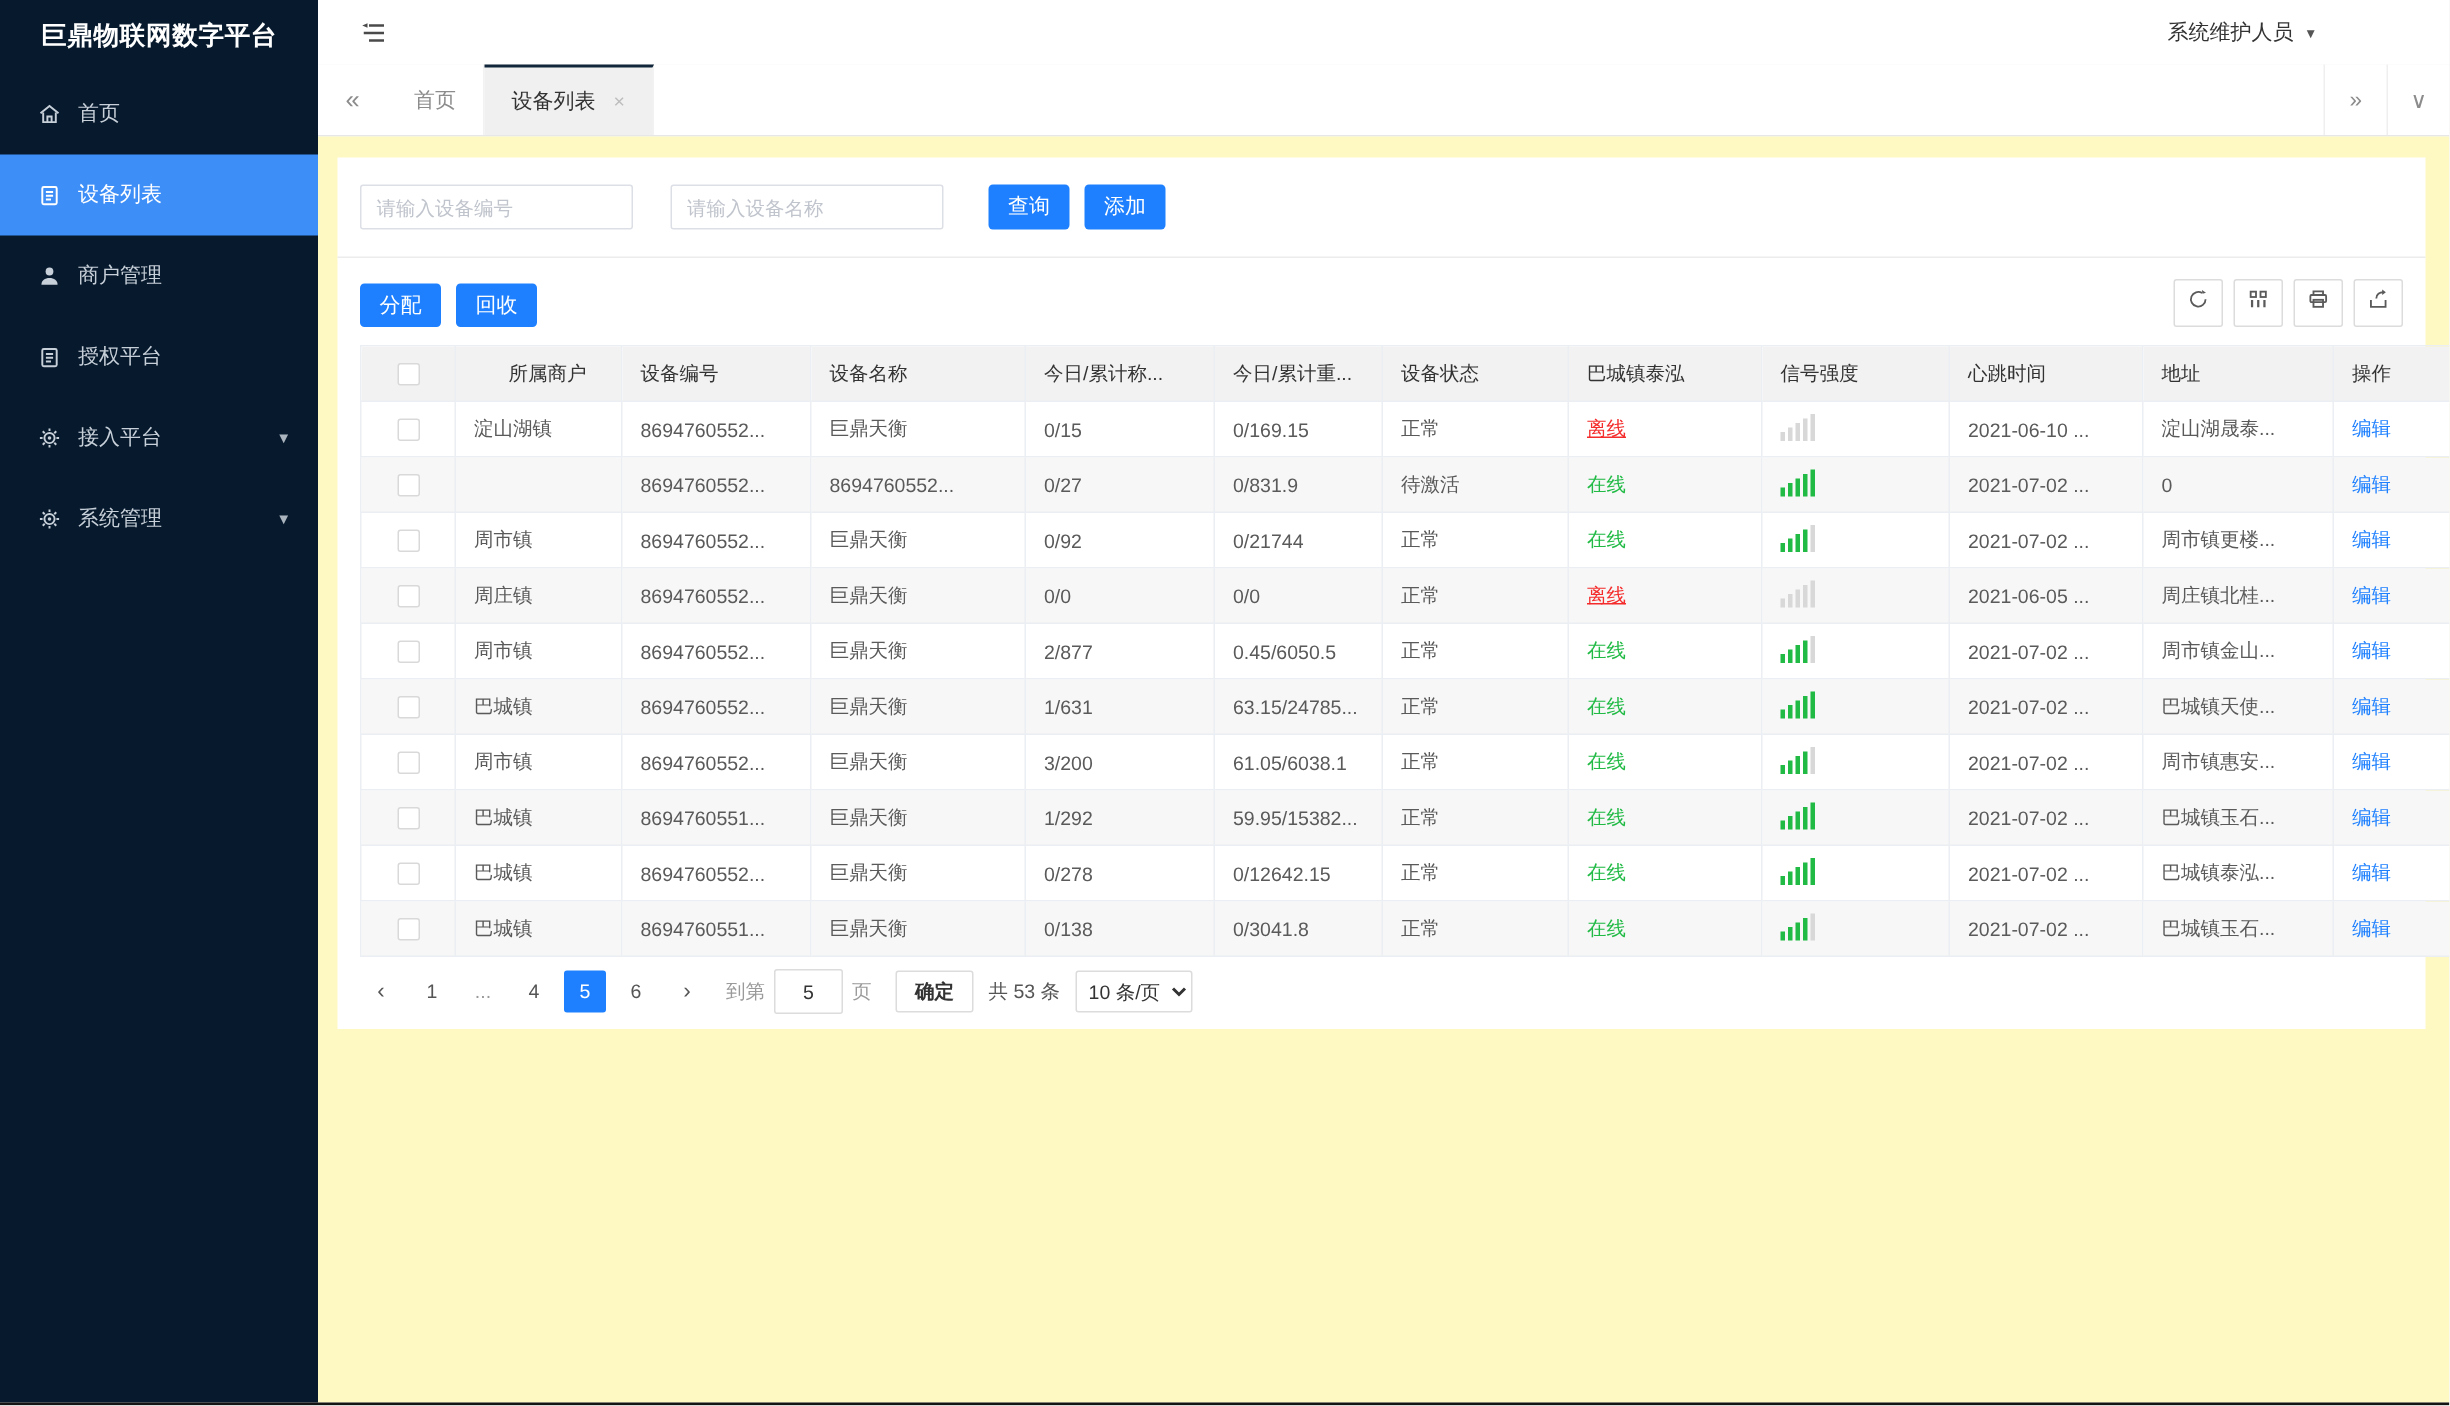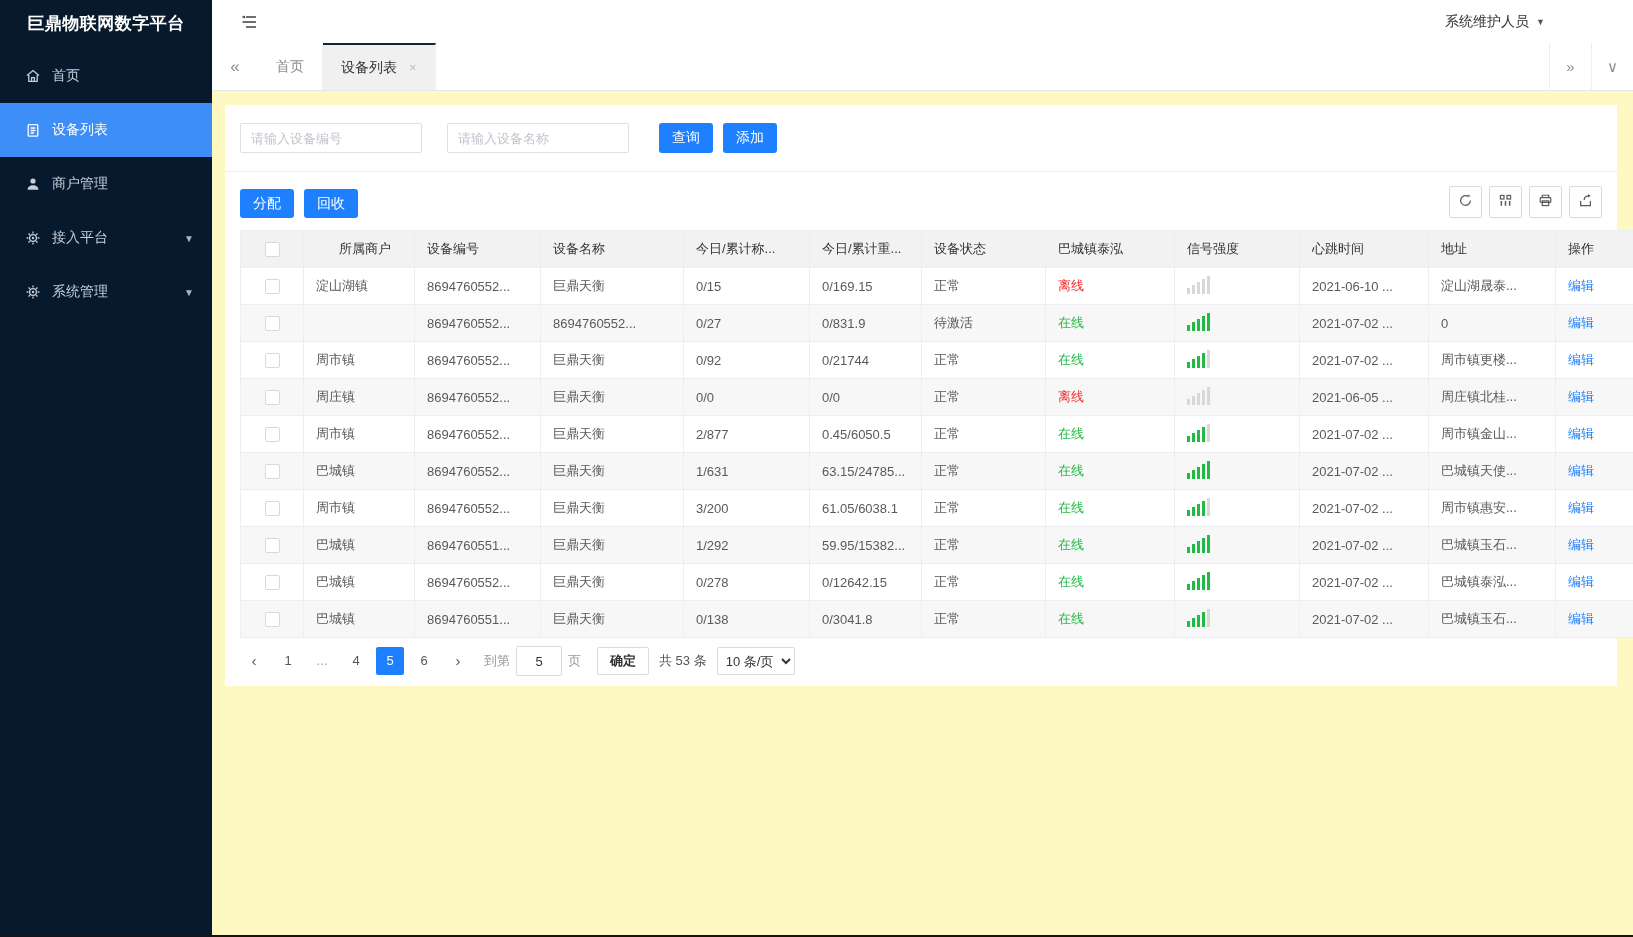--- a/index.html
+++ b/index.html
@@ -51,21 +51,21 @@
   .icon-btn svg{width:15px;height:15px;}
 
   table{border-collapse:collapse;table-layout:fixed;width:1362px;margin-top:12px;font-size:13px;}
   th,td{border:1px solid #ebeef2;padding:0 0 0 12px;text-align:left;overflow:hidden;white-space:nowrap;text-overflow:ellipsis;}
   thead th{background:#f2f2f2;color:#333;font-weight:normal;height:36px;}
   tbody td{height:36px;color:#5a5a5a;background:#fff;}
   tbody tr:nth-child(even) td{background:#f7f7f7;}
   .cb-cell{text-align:center;padding:0;}
   input[type=checkbox]{width:15px;height:15px;accent-color:#fff;border:1px solid #d9d9d9;appearance:none;background:#fff;border-radius:2px;vertical-align:middle;cursor:pointer;}
   .net-on{color:#21ba45;}
-  .net-off{color:#f42c2c;}
+  .net-off{color:#f42c2c;text-decoration:underline;}
   .sig{display:inline-flex;align-items:flex-end;gap:2px;height:19px;}
   .sig i{display:block;width:3px;background:#d8d8d8;}
   .sig i.on{background:#21ba45;}
   .edit-link{color:#1e80ff;text-decoration:none;cursor:pointer;}
 
   .pager{display:flex;align-items:center;height:44px;margin-top:1px;font-size:13px;color:#555;}
   .pg-item{min-width:28px;height:28px;line-height:28px;text-align:center;border-radius:2px;margin-right:6px;cursor:pointer;color:#555;}
   .pg-item.ellipsis{color:#999;cursor:default;}
   .pg-item.active{background:#1e80ff;color:#fff;}
   .pg-arrow{font-size:15px;color:#555;}
@@ -105,20 +105,29 @@
           <span class="mi-label">设备列表</span>
         </div>
         <div class="menu-item">
           <span class="mi-icon">
             <svg viewBox="0 0 16 16" fill="none" stroke="currentColor" stroke-width="1.3">
               <circle cx="8" cy="5" r="2.6" fill="currentColor" stroke="none"></circle>
               <path d="M2.6 13.8 C2.6 10.8 5 9.3 8 9.3 C11 9.3 13.4 10.8 13.4 13.8 Z" fill="currentColor" stroke="none"></path>
             </svg>
           </span>
           <span class="mi-label">商户管理</span>
+        </div>
+        <div class="menu-item">
+          <span class="mi-icon">
+            <svg viewBox="0 0 16 16" fill="none" stroke="currentColor" stroke-width="1.3">
+              <rect x="3.2" y="2.6" width="9.6" height="11.6" rx="1"></rect>
+              <path d="M5.6 6 H10.4 M5.6 8.5 H10.4 M5.6 11 H9"></path>
+            </svg>
+          </span>
+          <span class="mi-label">授权平台</span>
         </div>
         <div class="menu-item">
           <span class="mi-icon">
             <svg viewBox="0 0 16 16" fill="none" stroke="currentColor" stroke-width="1.3">
               <circle cx="8" cy="8" r="3.4"></circle>
               <circle cx="8" cy="8" r="1.2" fill="currentColor" stroke="none"></circle>
               <path d="M8 1.6 V3.4 M8 12.6 V14.4 M1.6 8 H3.4 M12.6 8 H14.4 M3.5 3.5 L4.8 4.8 M11.2 11.2 L12.5 12.5 M12.5 3.5 L11.2 4.8 M4.8 11.2 L3.5 12.5"></path>
             </svg>
           </span>
           <span class="mi-label">接入平台</span>

